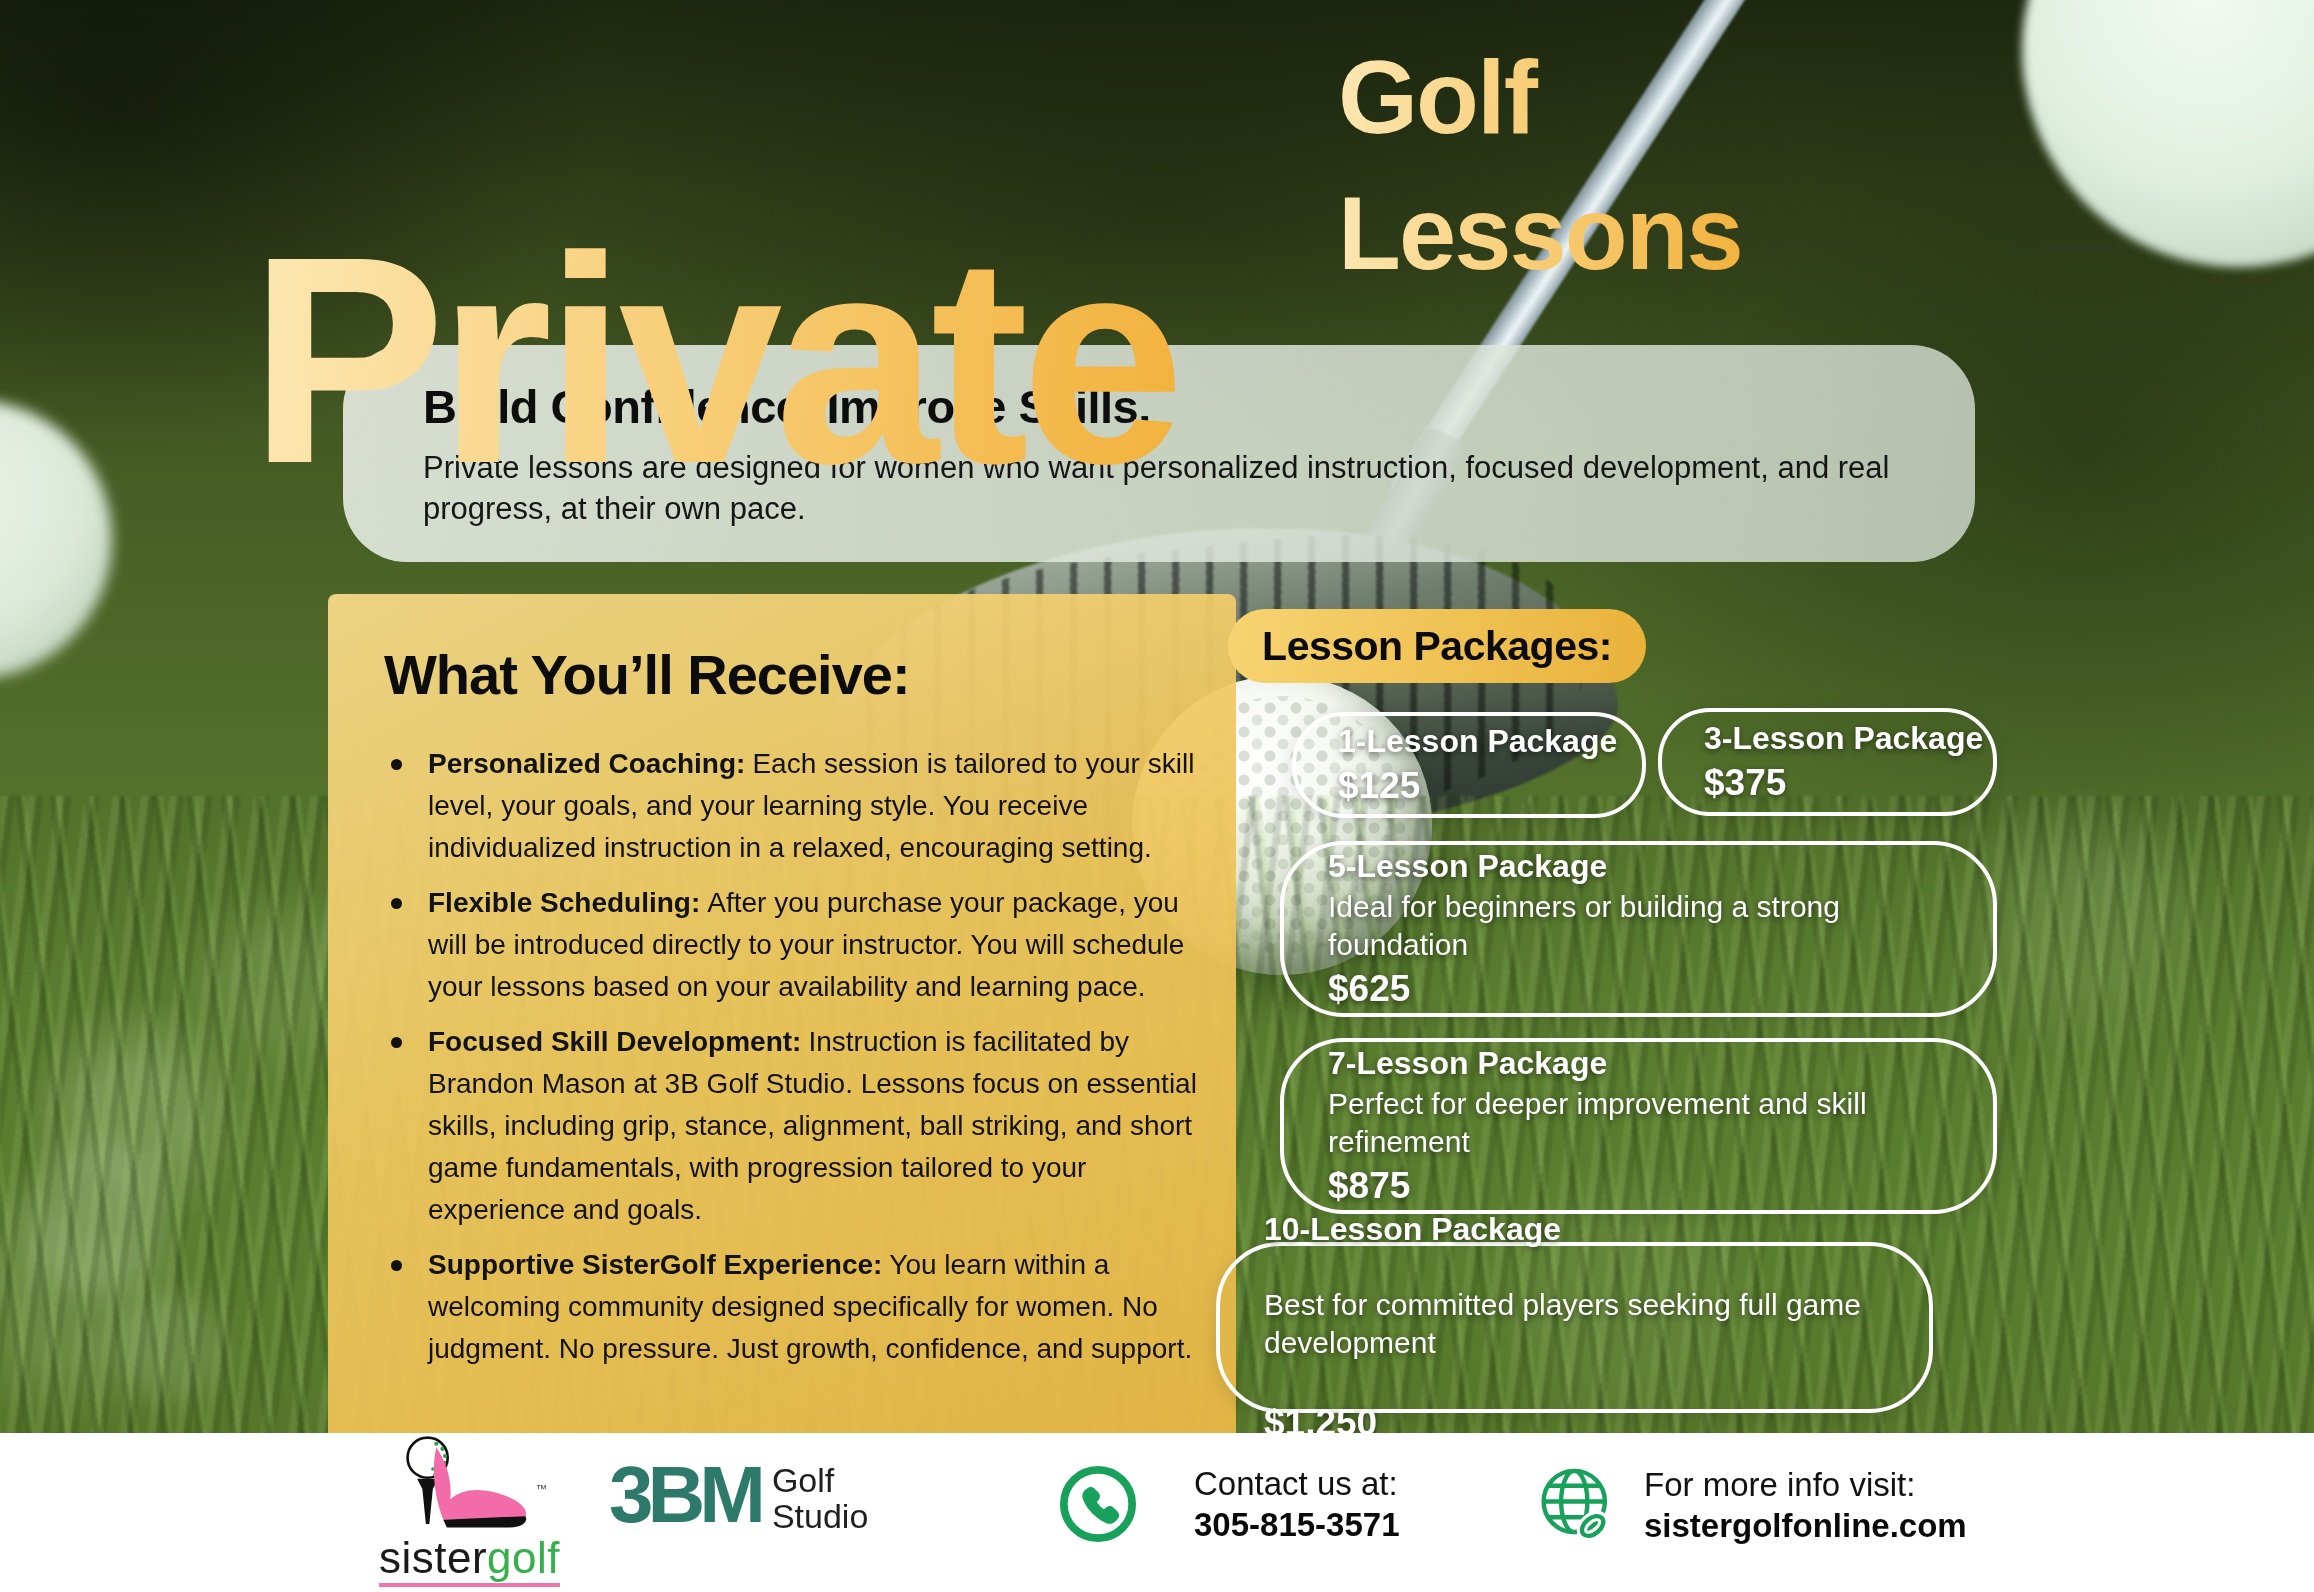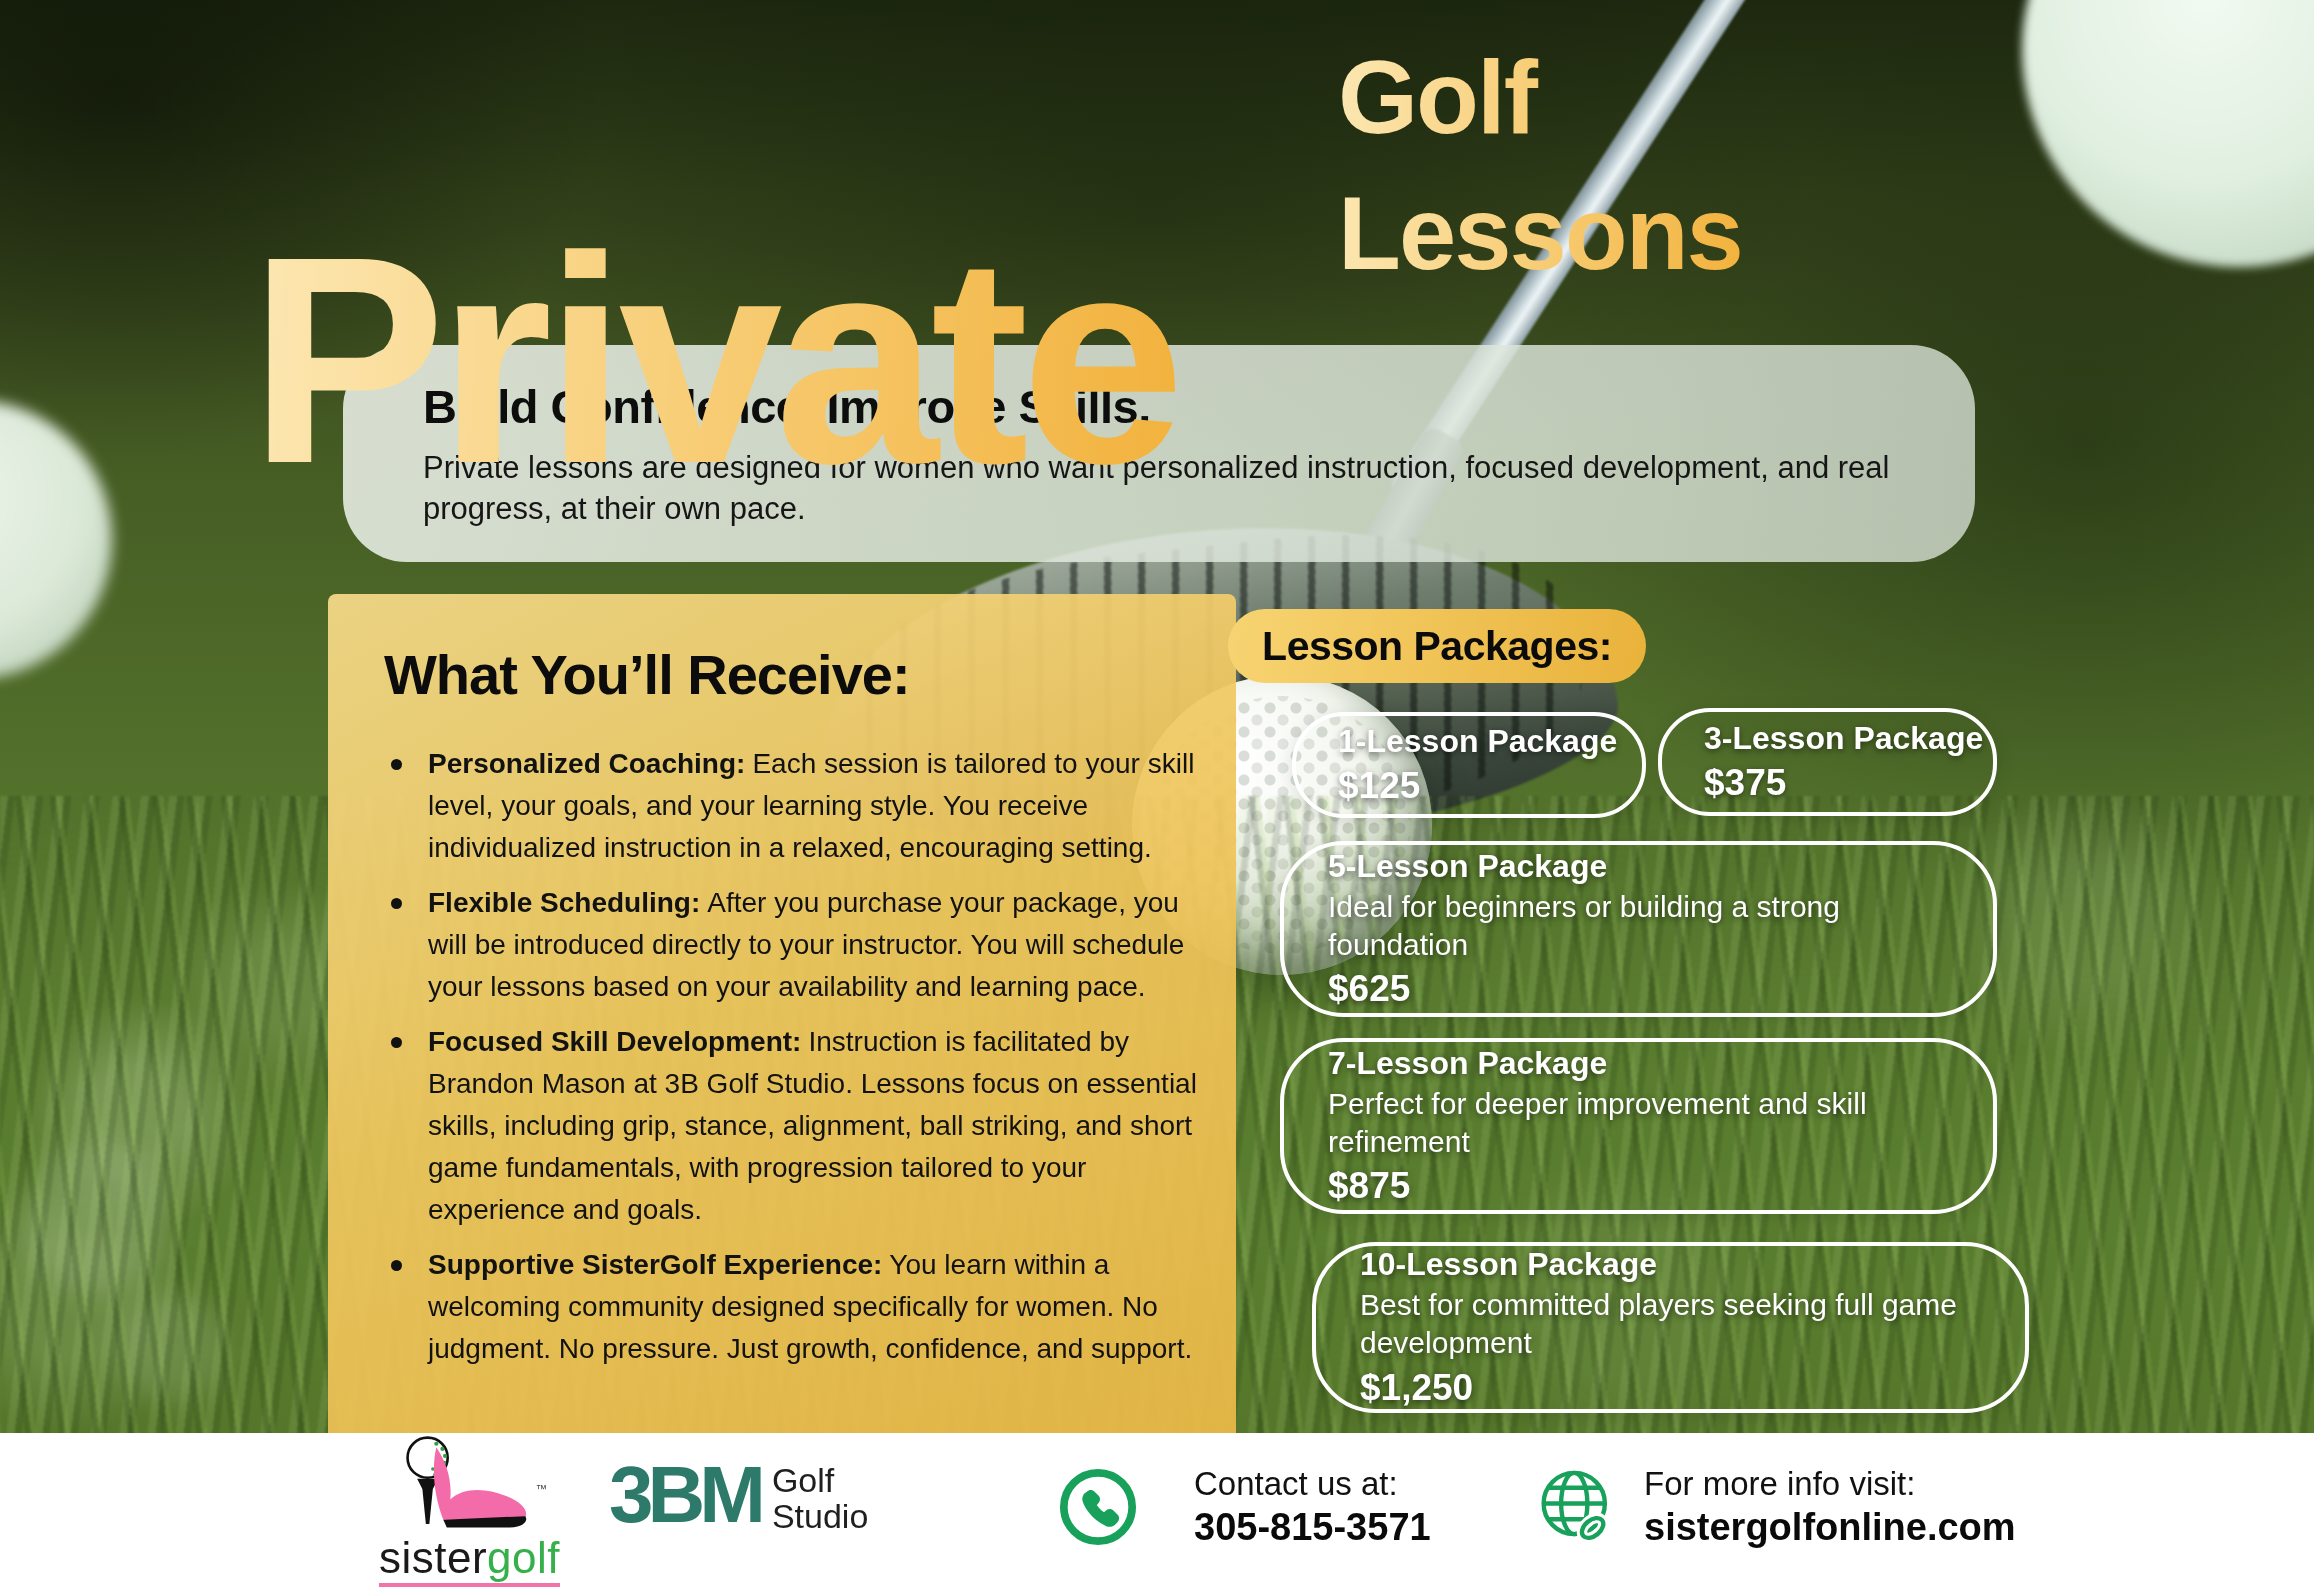--- a/index.html
+++ b/index.html
@@ -101,21 +101,21 @@
   .sg-golf{color:#36b04a;}
   .bm-logo{position:absolute;left:609px;top:24px;display:flex;align-items:flex-start;}
   .bm-mark{font-size:80px;font-weight:700;color:#2d7a6a;letter-spacing:-6px;line-height:0.95;}
   .bm-text{margin-left:12px;padding-top:6px;font-size:34px;color:#1f1f1f;line-height:1.05;}
   .bm-text span{display:block;}
   .contact-group{position:absolute;top:30px;display:flex;align-items:center;}
   .contact-phone{left:1057px;gap:29px;}
   .contact-web{left:1534px;}
   .contact-texts{margin-left:26px;}
   .contact-label{font-size:33px;color:#111;line-height:1.25;}
-  .contact-value{font-size:38px;font-weight:700;color:#0a0a0a;line-height:1.25;}
+  .contact-value{font-size:33px;font-weight:700;color:#0a0a0a;line-height:1.25;}
   .icon-wrap{display:inline-flex;}
 </style>
 </head>
 <body>
 
 <div class="poster">
 
   <div class="bg"></div>
   <div class="bg-bokeh"></div>
   <div class="vignette-top"></div>
@@ -173,21 +173,21 @@
   <div class="card card-lg" style="left:1280px;top:841px;width:637px;height:168px;">
     <div class="pname">5-Lesson Package</div>
     <div class="pdesc">Ideal for beginners or building a strong foundation</div>
     <div class="pprice">$625</div>
   </div>
   <div class="card card-lg" style="left:1280px;top:1038px;width:637px;height:168px;">
     <div class="pname">7-Lesson Package</div>
     <div class="pdesc">Perfect for deeper improvement and skill refinement</div>
     <div class="pprice">$875</div>
   </div>
-  <div class="card card-lg" style="left:1312px;top:1242px;width:637px;height:163px;">
+  <div class="card card-lg" style="left:1216px;top:1242px;width:637px;height:163px;gap:35px;">
     <div class="pname">10-Lesson Package</div>
     <div class="pdesc">Best for committed players seeking full game development</div>
     <div class="pprice">$1,250</div>
   </div>
 
   <div class="footer">
 
     <div class="sg-logo">
       <span class="icon-wrap">
         <svg width="199" height="96" viewBox="0 0 200 110">

